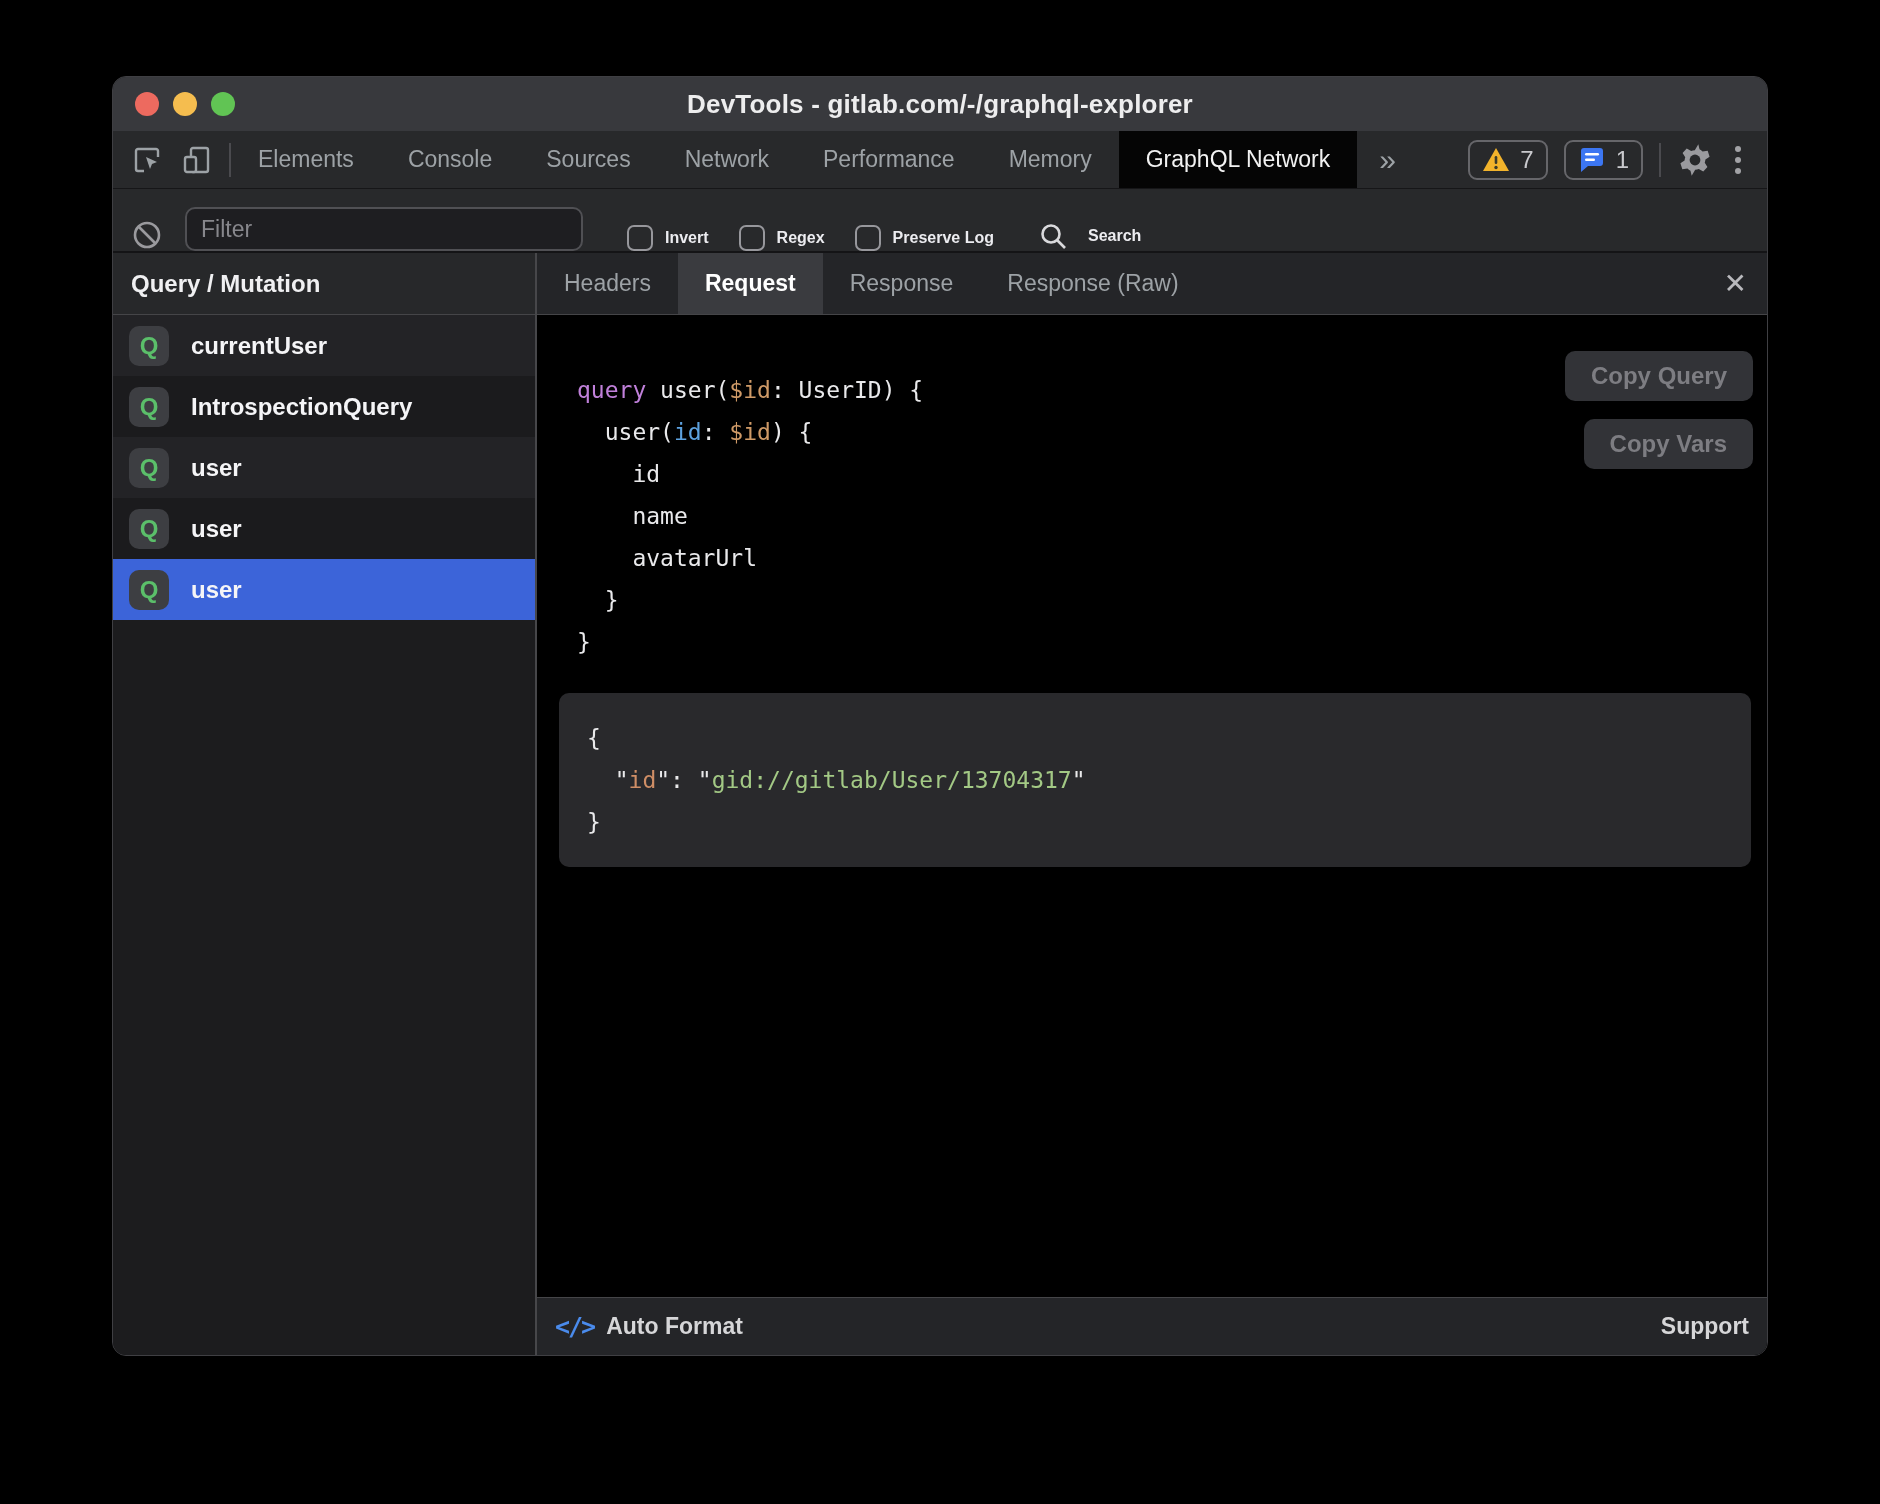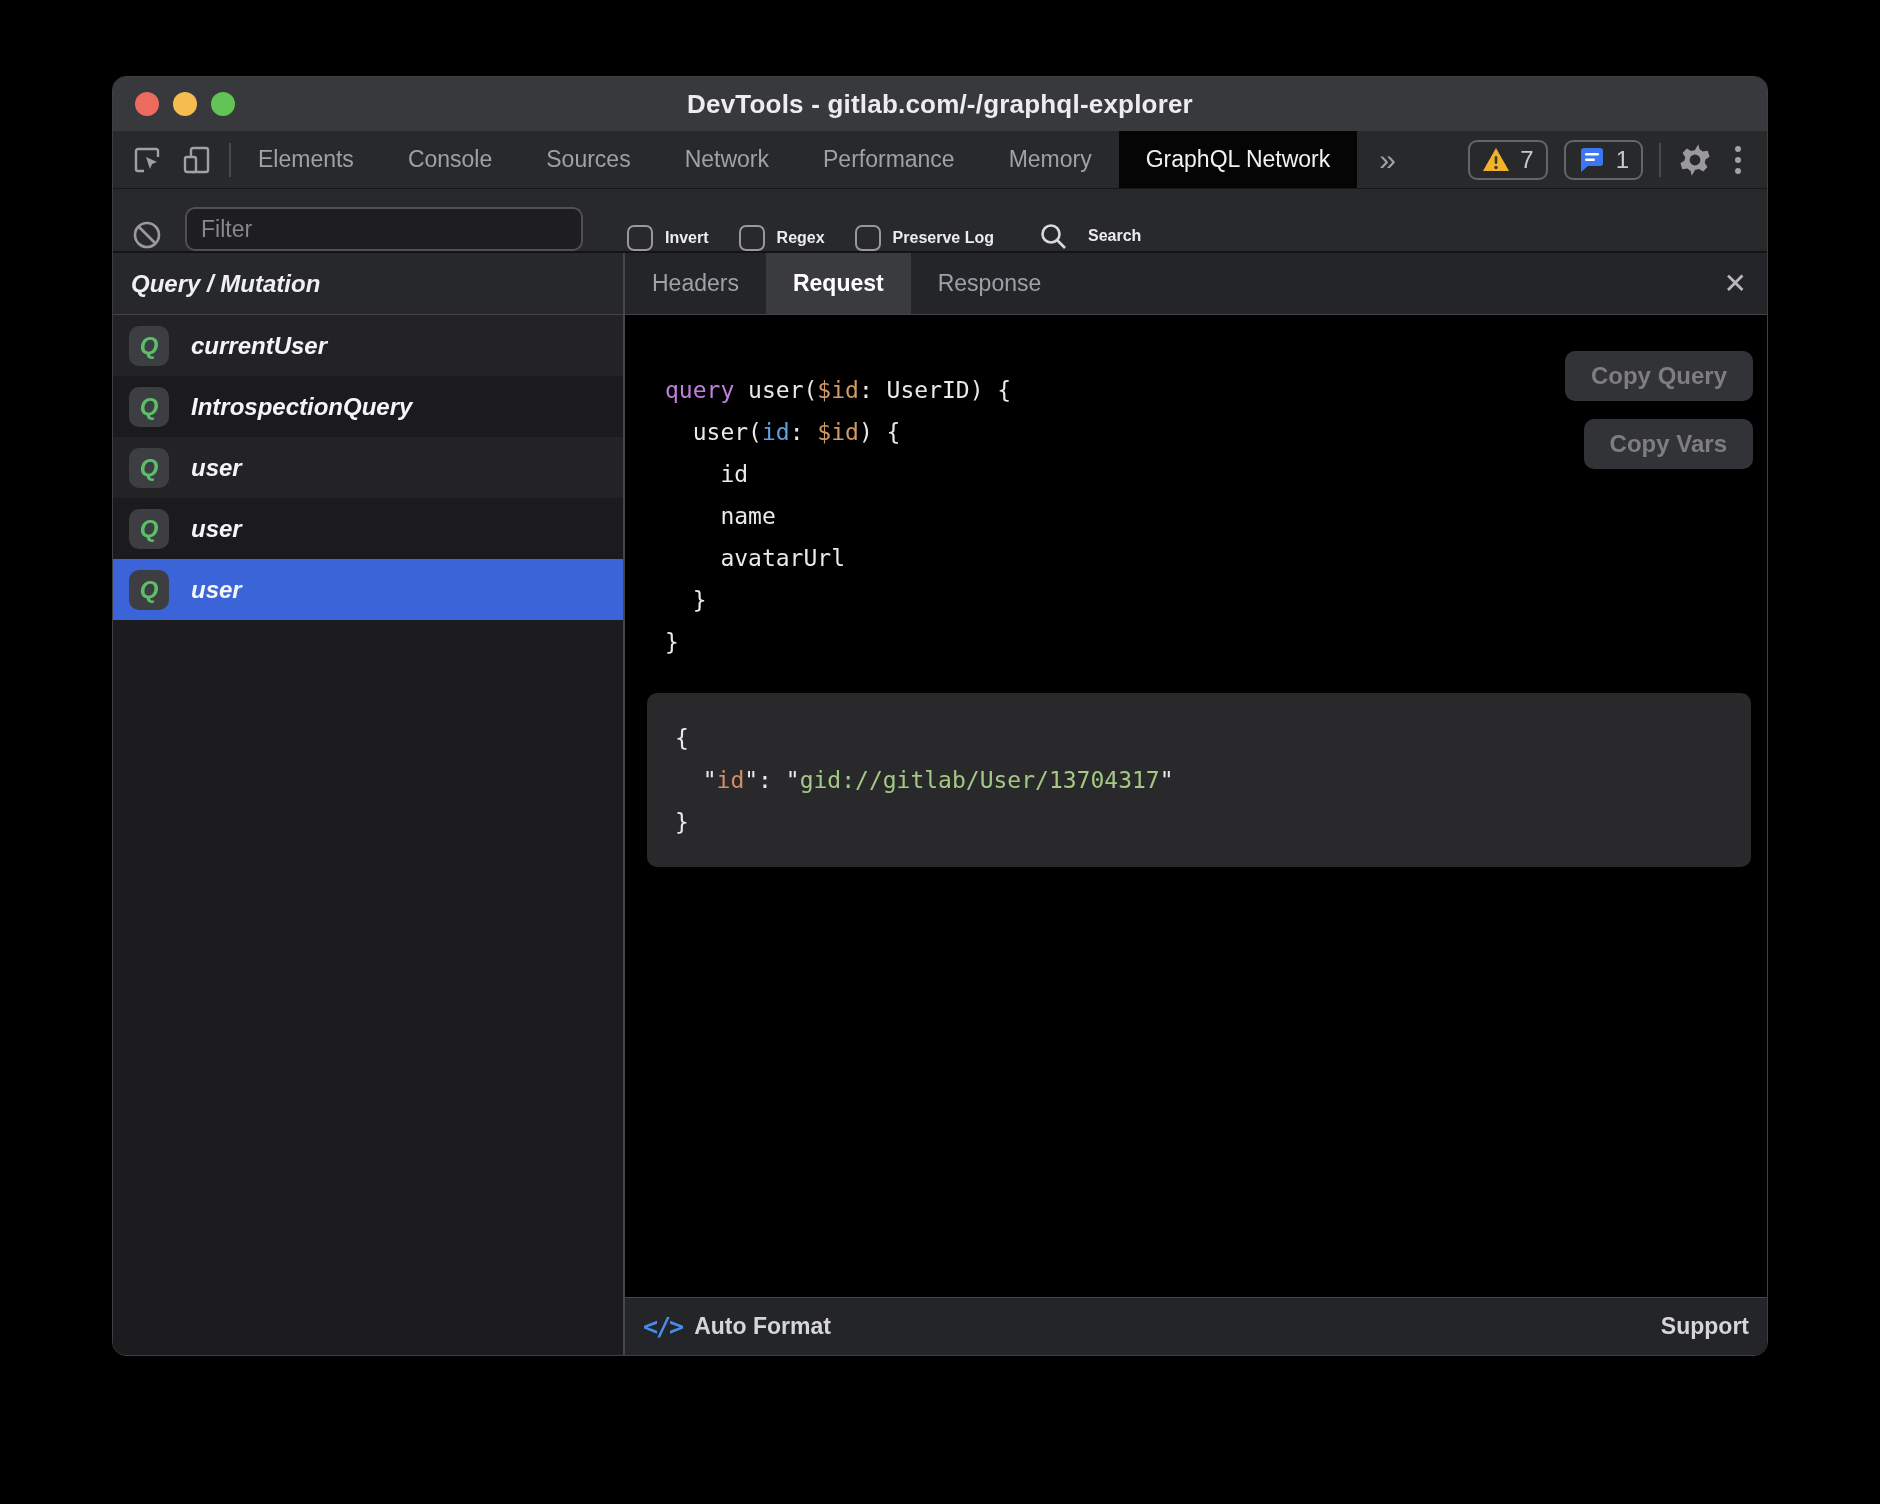--- a/index.html
+++ b/index.html
@@ -37,21 +37,21 @@
   .filter-input::placeholder { color:#87878c; }
   .chk-group { display:flex; align-items:center; gap:30px; margin-left:22px; }
   .chk { display:flex; align-items:center; gap:12px; }
   .chk-box { width:26px; height:26px; border:2.5px solid #97979c; border-radius:7px; background:transparent; }
   .chk-label, .search-label { color:#ececf0; font-size:16px; font-weight:700; }
   .search { display:flex; align-items:center; gap:20px; margin-left:22px; }
 
   
   .main { flex:1; display:flex; min-height:0; }
 
-  .sidebar { width:512px; background:#1c1c1e; border-right:2px solid #47474a; display:flex; flex-direction:column; flex:0 0 auto;font-style:italic; }
+  .sidebar { width:424px; background:#1c1c1e; border-right:2px solid #47474a; display:flex; flex-direction:column; flex:0 0 auto; }
   .sidebar-header { height:62px; background:#27282a; border-bottom:1px solid #454548; display:flex; align-items:center; padding-left:18px; color:#f0f0f2; font-size:24px; font-weight:700; flex:0 0 auto; }
   .qlist { display:flex; flex-direction:column; }
   .qrow { height:61px; display:flex; align-items:center; gap:22px; padding-left:16px; }
   .qrow.odd { background:#232326; }
   .qrow.even { background:#1b1b1d; }
   .qrow.selected { background:#3c64d9; }
   .qbadge { width:40px; height:40px; border-radius:10px; background:#3d3e42; display:flex; align-items:center; justify-content:center; color:#5bbf6a; font-size:24px; font-weight:700; flex:0 0 auto; }
   .qlabel { color:#f5f5f7; font-size:24px; font-weight:700; }
 
   .panel { flex:1; display:flex; flex-direction:column; min-width:0; background:#000000; }
@@ -210,20 +210,21 @@
             <span class="qlabel">user</span>
           </div>
         </div>
     </div>
 
     <div class="panel">
       <div class="panel-tabs" id="panel-tabs">
         <div class="ptab">Headers</div>
           <div class="ptab active">Request</div>
           <div class="ptab">Response</div>
+          <div class="ptab">Response (Raw)</div>
           <div class="panel-close">✕</div>
       </div>
 
       <div class="panel-body">
         <div class="code" id="request-code"><div class="code-line"><span style="color: rgb(192, 128, 218);">query</span><span style="color: rgb(233, 233, 235);"> user(</span><span style="color: rgb(207, 154, 103);">$id</span><span style="color: rgb(233, 233, 235);">: UserID) {</span></div><div class="code-line"><span style="color: rgb(233, 233, 235);">  user(</span><span style="color: rgb(93, 162, 224);">id</span><span style="color: rgb(233, 233, 235);">: </span><span style="color: rgb(207, 154, 103);">$id</span><span style="color: rgb(233, 233, 235);">) {</span></div><div class="code-line"><span style="color: rgb(233, 233, 235);">    id</span></div><div class="code-line"><span style="color: rgb(233, 233, 235);">    name</span></div><div class="code-line"><span style="color: rgb(233, 233, 235);">    avatarUrl</span></div><div class="code-line"><span style="color: rgb(233, 233, 235);">  }</span></div><div class="code-line"><span style="color: rgb(233, 233, 235);">}</span></div></div>
         <div class="vars-box" id="variables-box"><div class="code-line"><span style="color: rgb(233, 233, 235);">{</span></div><div class="code-line"><span style="color: rgb(233, 233, 235);">  "</span><span style="color: rgb(207, 142, 102);">id</span><span style="color: rgb(233, 233, 235);">": "</span><span style="color: rgb(163, 201, 133);">gid://gitlab/User/13704317</span><span style="color: rgb(233, 233, 235);">"</span></div><div class="code-line"><span style="color: rgb(233, 233, 235);">}</span></div></div>
         <div class="copy-stack">
           <button class="copy-btn">Copy Query</button>
           <button class="copy-btn">Copy Vars</button>
         </div>

